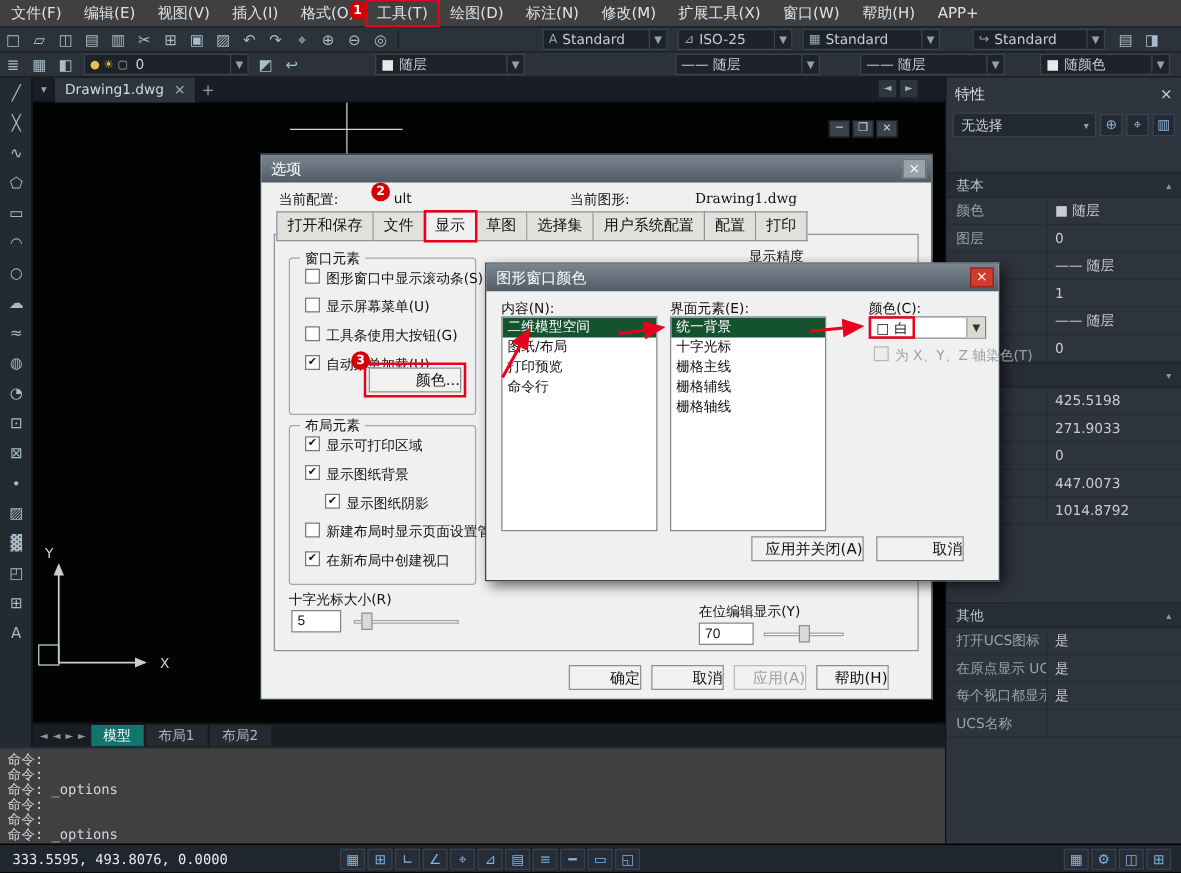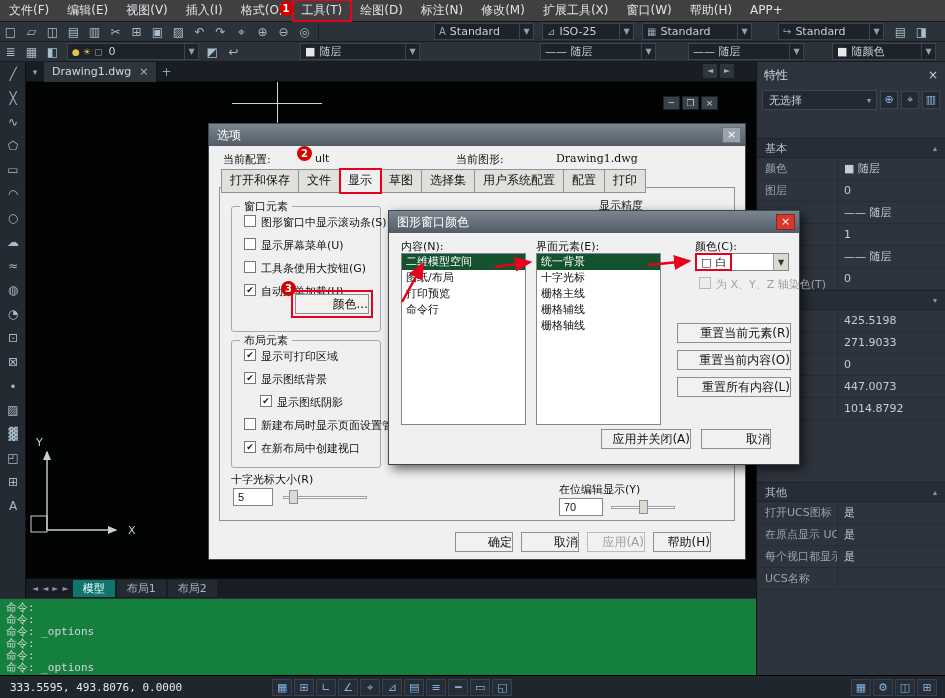--- a/index.html
+++ b/index.html
@@ -57,21 +57,21 @@
 .selcombo .arrow{margin-left:auto;width:14px;text-align:center;color:#8fa2b2;font-size:8px}
 .pico{width:18px;height:18px;background:#232932;border:1px solid #3c454e;color:#8fb4da;font-size:11px;line-height:16px;text-align:center}
 .psec{position:absolute;left:0;right:0;height:20px;display:flex;align-items:center;background:#272d36;color:#bac2ca;padding:0 8px;border-top:1px solid #1d232b;border-bottom:1px solid #1d232b}
 .psec .chev{margin-left:auto;color:#8b96a1;font-size:8px}
 .prows{position:absolute;left:0;right:0}
 .prow{display:flex;height:22px;border-bottom:1px solid #262c35;align-items:center}
 .plabel{width:80px;padding-left:8px;color:#9aa3ad;overflow:hidden;white-space:nowrap;flex:none}
 .pvalue{flex:1;padding-left:6px;color:#c8cdd4;border-left:1px solid #262c35;height:100%;line-height:22px;overflow:hidden;white-space:nowrap}
 
 
-.cmd{position:absolute;left:0;top:598px;width:756px;height:77px;background:#15803d;border-top:1px solid #2a323b;font-family:"DejaVu Sans Mono","Liberation Mono",monospace;font-size:11px;color:#d2d6da;padding:3px 6px;z-index:4}
+.cmd{position:absolute;left:0;top:598px;width:756px;height:77px;background:#404040;border-top:1px solid #2a323b;font-family:"DejaVu Sans Mono","Liberation Mono",monospace;font-size:11px;color:#d2d6da;padding:3px 6px;z-index:4}
 .cmd .line{height:12px;line-height:12px;white-space:pre}
 
 
 .status{position:absolute;left:0;top:675px;width:945px;height:23px;background:#20262e;border-top:1px solid #000;display:flex;align-items:center;color:#e3e7ea;font-size:11px;z-index:6}
 .coords{padding:0 10px;font-family:"DejaVu Sans Mono","Liberation Mono",monospace;font-size:11px;color:#e8ebee}
 .stoggles{display:flex;gap:2px;margin-left:80px}
 .stoggle{width:20px;height:17px;border:1px solid #39424c;background:#262d36;color:#7fb2e0;font-size:11px;line-height:15px;text-align:center}
 .sright{display:flex;gap:2px;margin-left:auto;margin-right:8px}
 
 
@@ -613,26 +613,20 @@
         <span>白</span>
       </span>
       <span class="arrow2">▼</span>
     </div>
 
     <label class="chk dis" style="position:absolute;left:302px;top:66px">
       <span class="box"></span>
       <span>为 X、Y、Z 轴染色(T)</span>
     </label>
 
-    <div style="position:absolute;left:288px;top:112px;width:114px">
-
-    <div class="wbtn" style="position:relative;width:114px;margin-bottom:7px">重置当前元素(R)</div>
-        <div class="wbtn" style="position:relative;width:114px;margin-bottom:7px">重置当前内容(O)</div>
-        <div class="wbtn" style="position:relative;width:114px;margin-bottom:7px">重置所有内容(L)</div>
-      </div>
 
     <div class="wbtn" style="left:212px;top:218px;width:90px">应用并关闭(A)</div>
     <div class="wbtn" style="left:312px;top:218px;width:70px">取消</div>
   </div>
 
   <svg class="annot-svg" width="945" height="698">
     <defs>
       <marker id="ah" markerWidth="9" markerHeight="8" refX="6" refY="3" orient="auto">
         <path d="M0,0 L7,3 L0,6 z" fill="#e8001d"></path>
       </marker>

